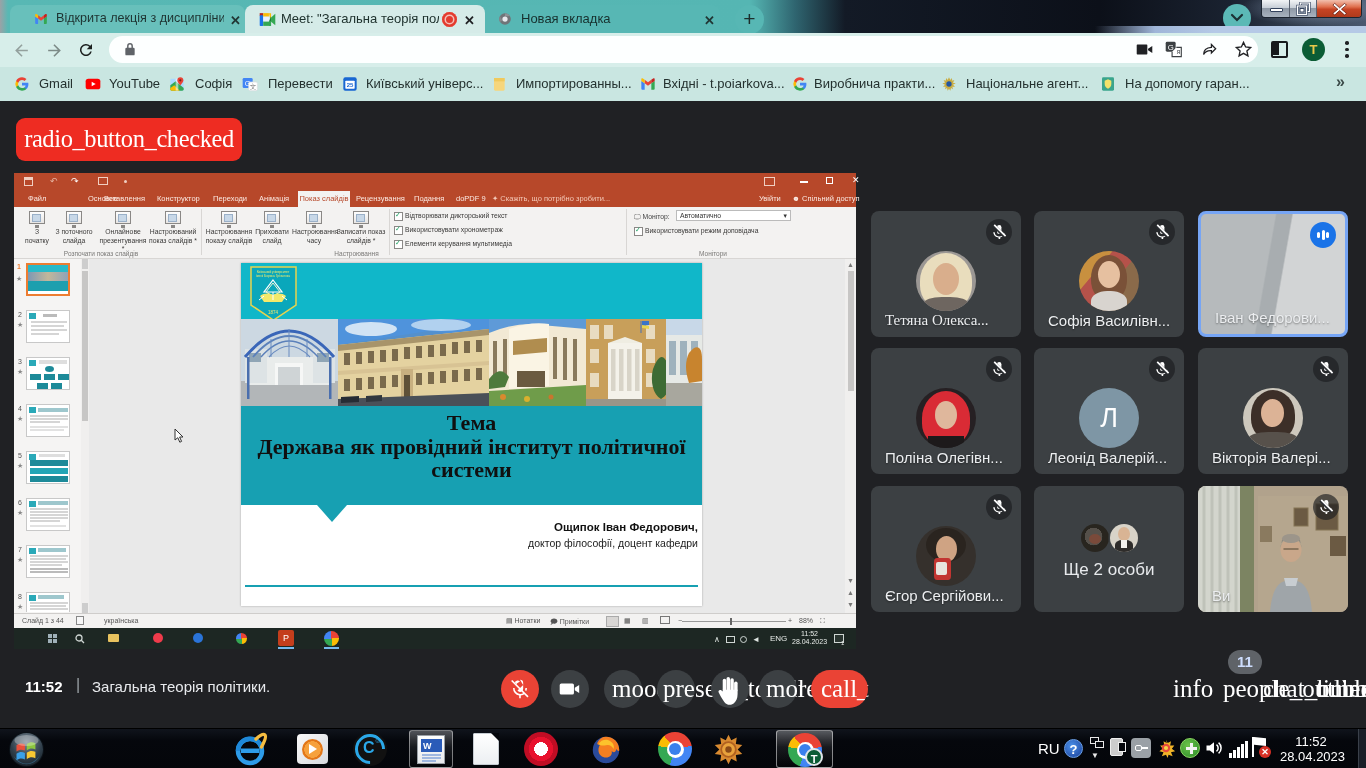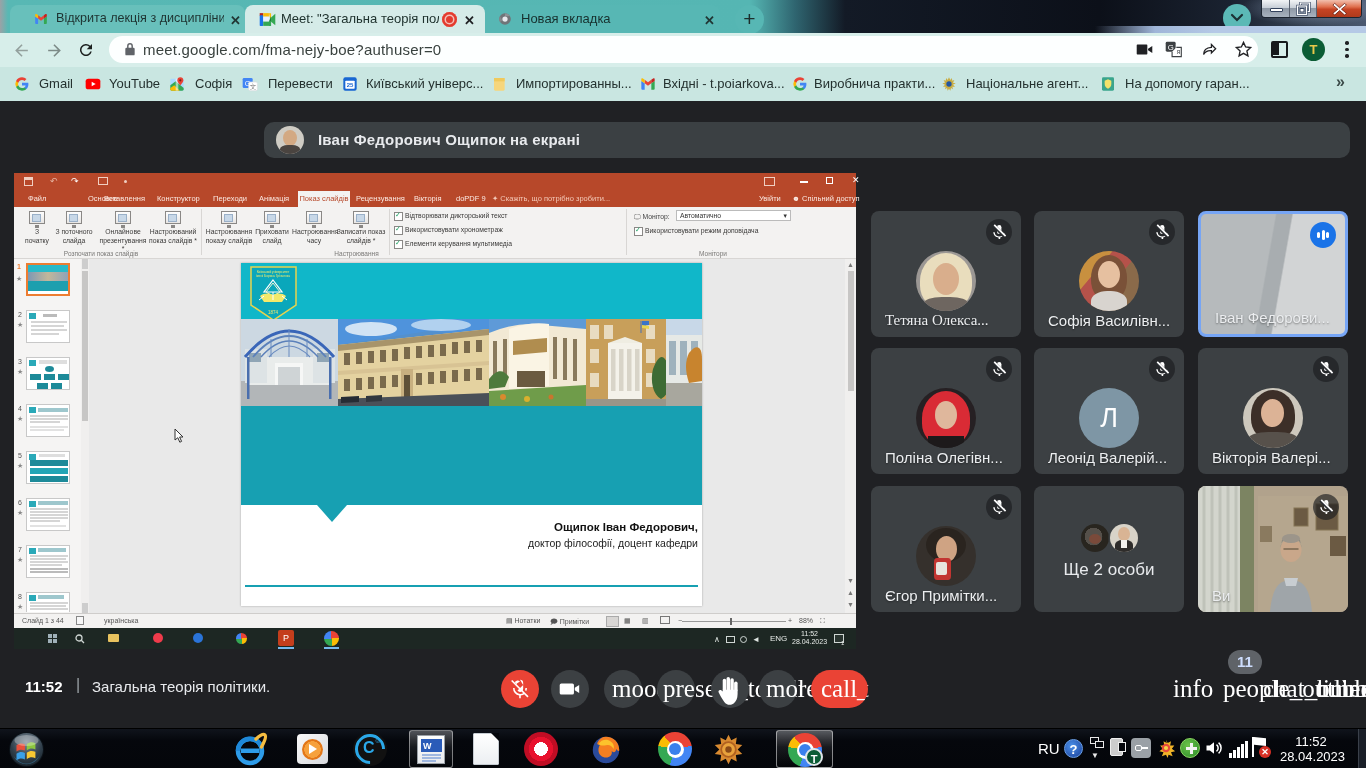--- a/index.html
+++ b/index.html
@@ -158,21 +158,20 @@
     <svg class="abs" style="left:45px; top:8px;" width="19" height="19" viewBox="0 0 24 24">
         <path fill="#7c8a87" d="M4 13h12.2l-5.6 5.6L12 20l8-8-8-8-1.4 1.4L16.2 11H4z"></path>
       </svg>
     <svg class="abs" style="left:77px; top:8px;" width="18" height="18" viewBox="0 0 24 24">
         <path fill="#1c201f" d="M17.65 6.35A8 8 0 1 0 19.73 14h-2.08a6 6 0 1 1-1.41-6.24L13 11h7V4z"></path>
       </svg>
     <div id="omnibox">
       <svg class="abs" style="left:14px; top:6px;" width="14" height="15" viewBox="0 0 24 24">
           <path fill="#5f6368" d="M12 1a5 5 0 0 0-5 5v3H6a2 2 0 0 0-2 2v9a2 2 0 0 0 2 2h12a2 2 0 0 0 2-2v-9a2 2 0 0 0-2-2h-1V6a5 5 0 0 0-5-5zm0 2.5A2.5 2.5 0 0 1 14.5 6v3h-5V6A2.5 2.5 0 0 1 12 3.5z"></path>
         </svg>
-      <div class="url">meet.google.com/fma-nejy-boe?authuser=0</div>
 
       <svg class="abs" style="left:1027px; top:6px;" width="17" height="15" viewBox="0 0 24 20">
           <path fill="#202124" d="M2 3h13a1 1 0 0 1 1 1v12a1 1 0 0 1-1 1H2a1 1 0 0 1-1-1V4a1 1 0 0 1 1-1zm15 6 6-4v10l-6-4z"></path>
         </svg>
       <svg class="abs" style="left:1056px; top:5px;" width="17" height="17" viewBox="0 0 24 24">
           <rect x="1" y="1" width="14" height="14" rx="2" fill="#3c4043"></rect>
           <text x="8" y="12" font-size="11" fill="#fff" text-anchor="middle" font-family="Liberation Sans">G</text>
           <path fill="#fff" d="M16 9h7v13h-13v-7" stroke="#3c4043" stroke-width="1.6"></path>
           <text x="19" y="19" font-size="9" fill="#3c4043" text-anchor="middle" font-family="Liberation Sans">я</text>
         </svg>
@@ -256,24 +255,21 @@
     <div class="bm" style="left:966px">Національне агент...</div>
     <svg class="bmi" style="left:1100px" viewBox="0 0 24 24">
         <rect x="3" y="2" width="18" height="20" rx="2" fill="#3aa58c"></rect>
         <path fill="#f3e26a" d="M12 5l5 2v5c0 4-2.5 6-5 7-2.5-1-5-3-5-7V7z"></path>
       </svg>
     <div class="bm" style="left:1125px">На допомогу гаран...</div>
     <div class="bm" style="left:1336px; top:6px; font-size:16px; color:#3b4a48; font-weight:bold;">»</div>
   </div>
 
   <div id="meet">
-    <div id="header-pill">
-        <div class="av"></div>
-        <div class="nm">Іван Федорович Ощипок на екрані</div>
-      </div>
+    <div id="recbadge">radio_button_checked</div>
 
     <div id="share">
       <div id="ppt-title">
         <div class="abs" style="left:10px; top:4px; width:9px; height:9px; border:1px solid #f0cfc2; border-top:3px solid #f0cfc2;"></div>
         <div class="abs" style="left:36px; top:3px; font-size:9px; color:#e7b5a2;">↶</div>
         <div class="abs" style="left:57px; top:3px; font-size:9px; color:#fff;">↷</div>
         <div class="abs" style="left:84px; top:4px; width:10px; height:8px; border:1px solid #f0cfc2;"></div>
         <div class="abs" style="left:110px; top:7px; width:3px; height:3px; background:#f0cfc2; border-radius:50%;"></div>
         <div class="abs" style="left:750px; top:4px; width:11px; height:9px; border:1px solid #f0cfc2;"></div>
         <div class="abs" style="left:786px; top:8px; width:8px; height:1.5px; background:#fff;"></div>
@@ -282,21 +278,21 @@
       </div>
       <div id="ppt-menu">
         <div class="abs" style="left:14px; top:3px;">Файл</div>
         <div class="abs" style="left:46px; top:3px;margin-left:28px;">Основне</div>
         <div class="abs" style="left:90px; top:3px;">Вставлення</div>
         <div class="abs" style="left:143px; top:3px;">Конструктор</div>
         <div class="abs" style="left:199px; top:3px;">Переходи</div>
         <div class="abs" style="left:245px; top:3px;">Анімація</div>
         <div class="abs" style="left:284px; top:0; width:52px; height:16px; background:#f3f2f1; color:#b7482a; text-align:center; line-height:16px;">Показ слайдів</div>
         <div class="abs" style="left:342px; top:3px;text-align:right;">Рецензування</div>
-        <div class="abs" style="left:400px; top:3px;">Вікторія</div>
+        <div class="abs" style="left:400px; top:3px;">Подання</div>
         <div class="abs" style="left:442px; top:3px;">doPDF 9</div>
         <div class="abs" style="left:478px; top:3px; color:#f4c9b8;">✦ Скажіть, що потрібно зробити...</div>
         <div class="abs" style="left:745px; top:3px;">Увійти</div>
         <div class="abs" style="left:778px; top:3px;">☻ Спільний доступ</div>
       </div>
       <div id="ppt-ribbon">
         <div class="rbtn" style="left:8px; width:30px;">
             <div class="ric"></div>
             <div class="rlb">З<br>початку</div>
           </div>
@@ -557,20 +553,21 @@
             <g fill="#9fb2bd">
                 <rect x="428" y="22" width="7" height="34"></rect>
                 <rect x="439" y="22" width="7" height="34"></rect>
                 <rect x="450" y="22" width="7" height="34"></rect>
               </g>
             <path d="M425 64h36v23h-36z" fill="#a8a79e"></path>
             <path d="M448 34c8-10 13-6 13 6v22l-13 2c-4-12-4-22 0-30z" fill="#c8842e"></path>
           </svg>
 
           <div class="abs" style="left:0; top:143px; width:461px; height:99px; background:#17a0b2;"></div>
+          <div class="abs" style="left:0; top:148px; width:461px; text-align:center; font-family:'Liberation Serif',serif; font-weight:bold; font-size:22px; line-height:23.5px; color:#101010;">Тема<br>Держава як провідний інститут політичної<br>системи</div>
           <div class="abs" style="left:76px; top:242px; width:0; height:0; border-left:15px solid transparent; border-right:15px solid transparent; border-top:17px solid #17a0b2;"></div>
           <div class="abs" style="left:0px; top:274px; width:457px; text-align:right; font-size:10.5px; color:#222;">доктор філософії, доцент кафедри</div>
           <div class="abs" style="left:0px; top:258px; width:457px; text-align:right; font-size:11.5px; font-weight:bold; color:#111;">Ощипок Іван Федорович,</div>
           <div class="abs" style="left:4px; top:322px; width:453px; height:2px; background:#17a0b2;"></div>
         </div>
 
         <div class="abs" style="left:831px; top:0; width:11px; height:354px; background:#f0efee;">
             <div class="abs" style="left:2px; top:2px; width:7px; height:8px; color:#777; font-size:7px;">▲</div>
             <div class="abs" style="left:3px; top:12px; width:6px; height:120px; background:#c7c6c5;"></div>
             <div class="abs" style="left:2px; top:318px; font-size:7px; color:#777;">▼</div>
@@ -714,21 +711,21 @@
             </svg></div>
       </div>
 
       <div class="tile" style="left:871px; top:385px;">
         <div class="avatar" style="background:#35302c;">
             <div class="hair" style="left:10px;top:2px;width:40px;height:34px;border-radius:50%;background:#2a241f;"></div>
             <div class="face" style="left:20px;top:10px;width:21px;height:26px;border-radius:50%;background:#cfa383;"></div>
             <div class="body" style="left:18px;top:32px;width:17px;height:22px;border-radius:18%;background:#c23531;"></div>
             <div class="body" style="left:20px;top:36px;width:11px;height:13px;background:#e8e4de;border-radius:2px;"></div>
           </div>
-        <div class="name">Єгор Примітки...</div>
+        <div class="name">Єгор Сергійови...</div>
           <div class="micoff"><svg viewBox="0 0 26 26" width="26" height="26">
               <g fill="#fff">
                 <rect x="11" y="6" width="4.4" height="9" rx="2.2"></rect>
                 <path d="M8.7 13.2a4.5 4.5 0 0 0 8.9.6l1.3 1.3a5.9 5.9 0 0 1-4.7 3.3V20h-1.6v-1.6a6 6 0 0 1-5.4-5.2z"></path>
               </g>
               <line x1="7.6" y1="6.4" x2="19" y2="17.8" stroke="#2a2d31" stroke-width="3.4"></line>
               <line x1="8.2" y1="5.8" x2="19.6" y2="17.2" stroke="#fff" stroke-width="1.7"></line>
             </svg></div>
       </div>
       <div class="tile" style="left:1034px; top:385px;">

